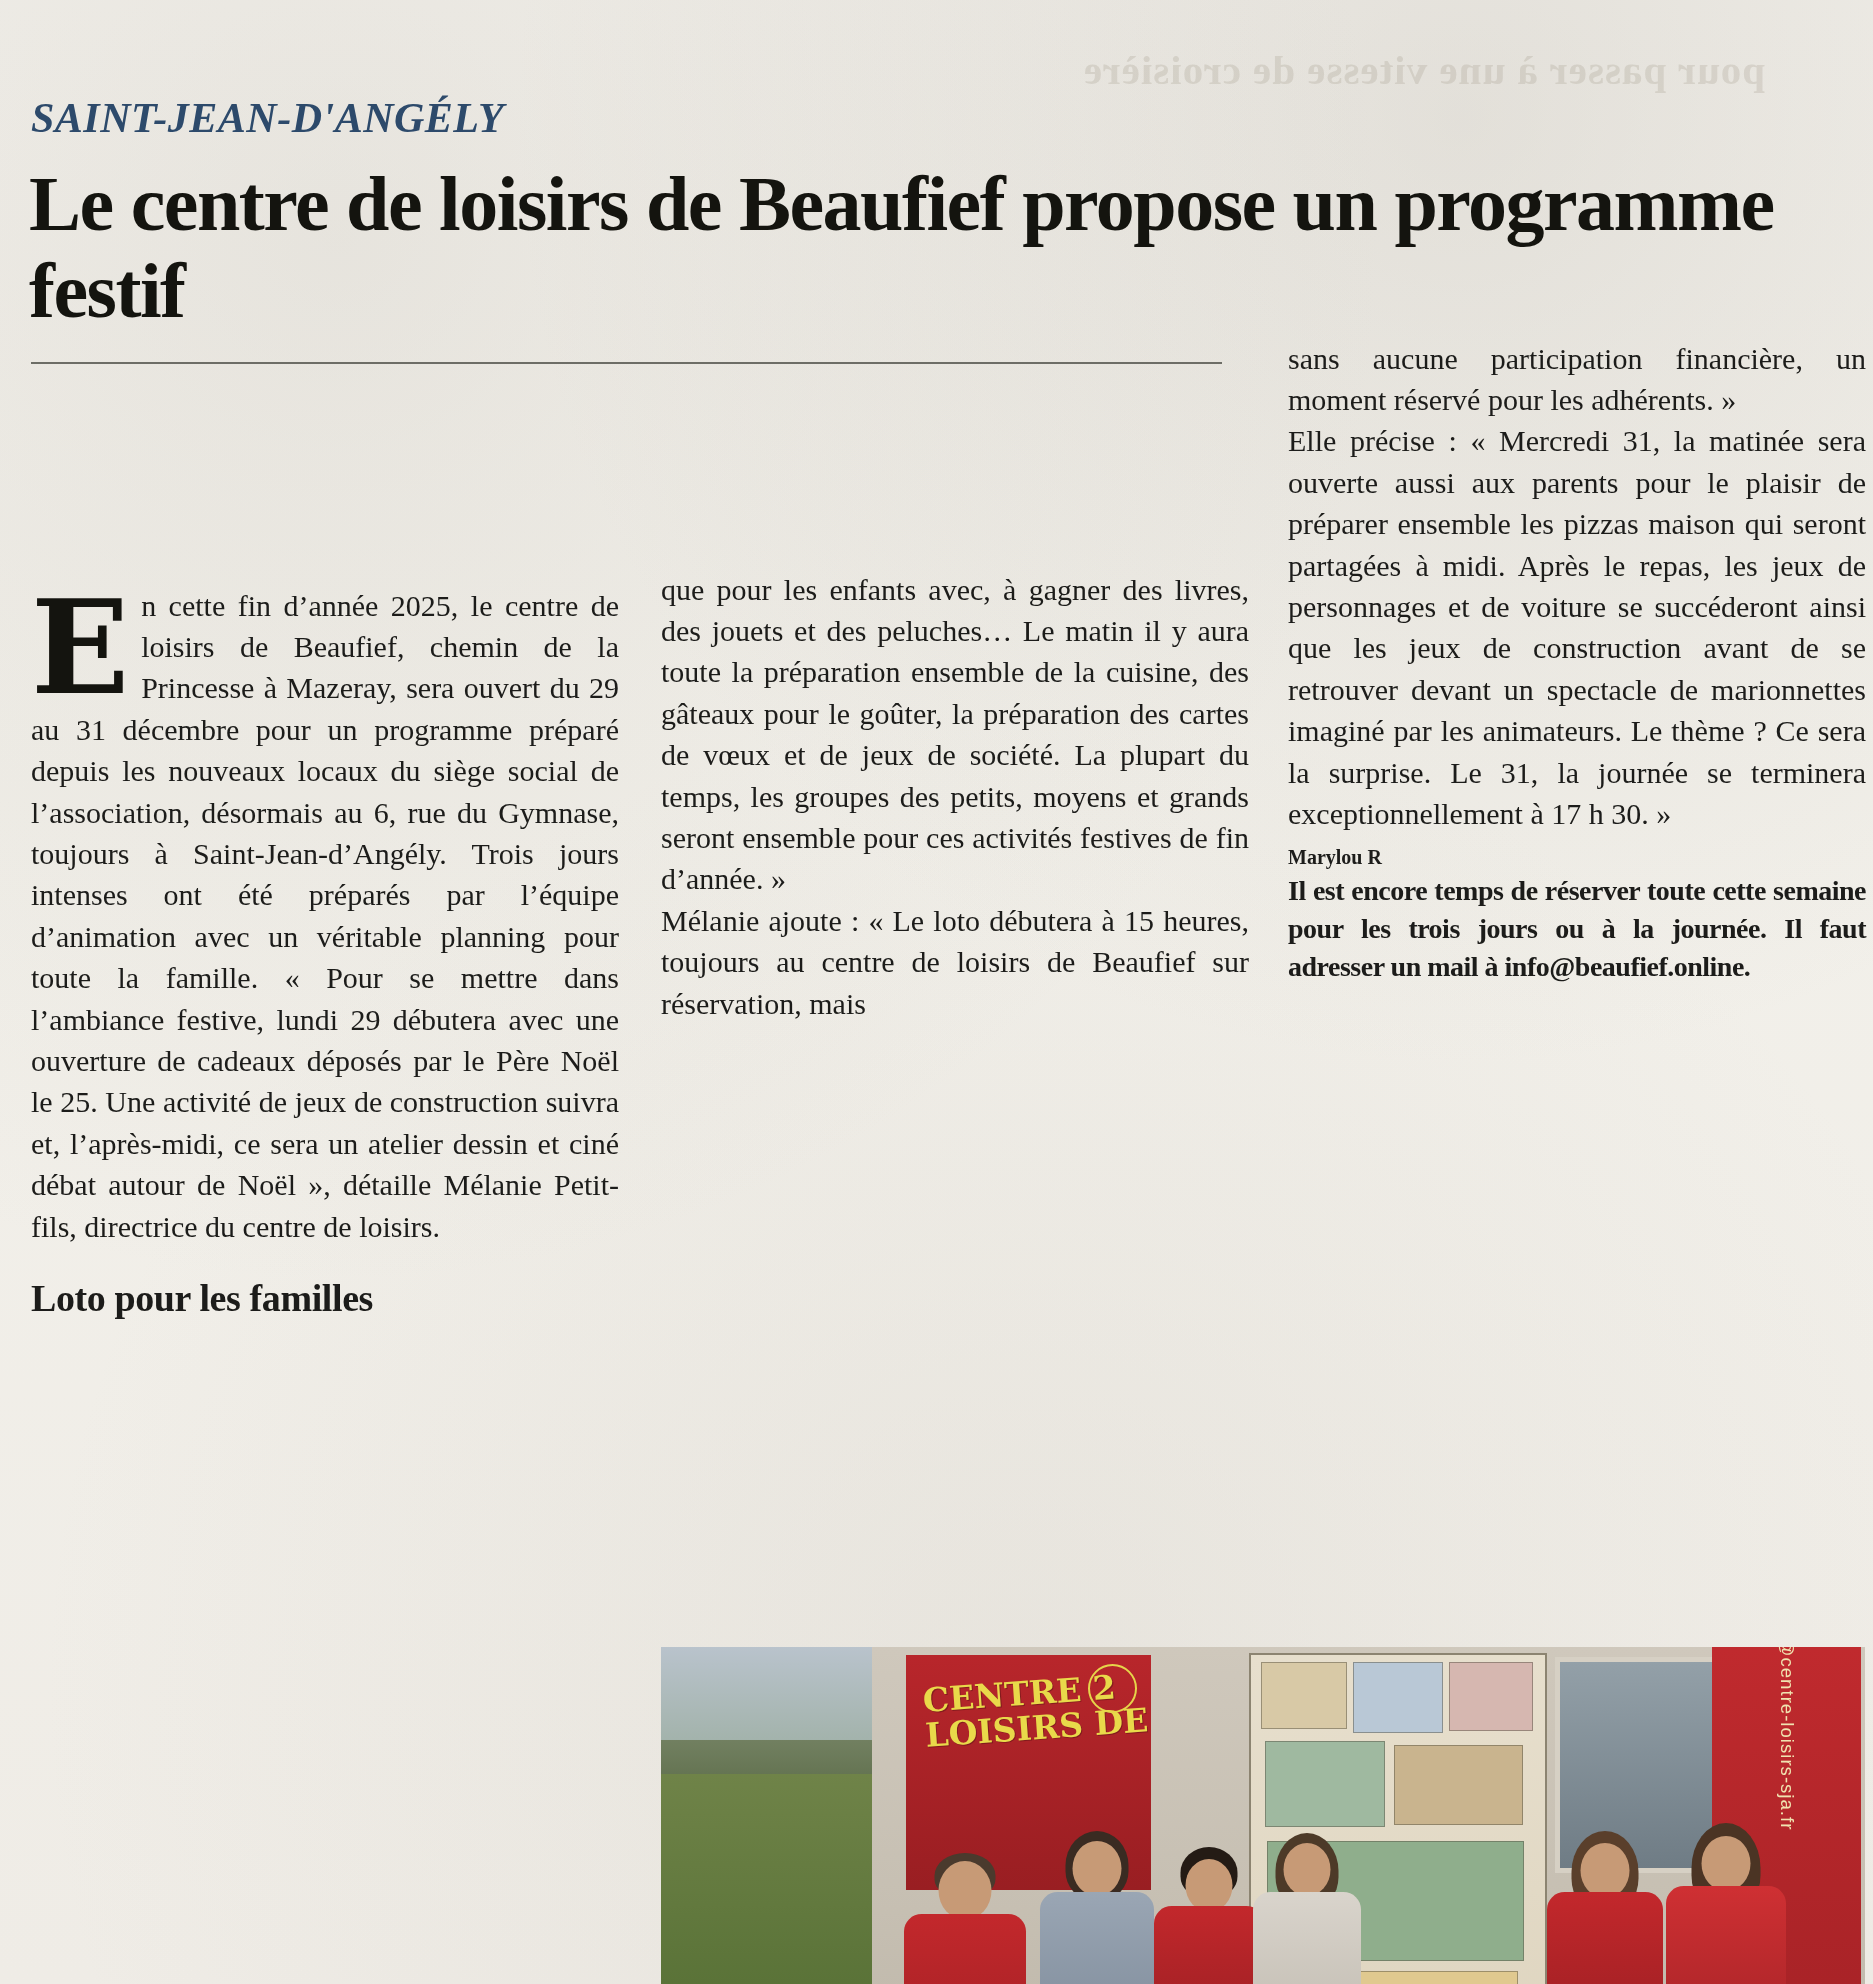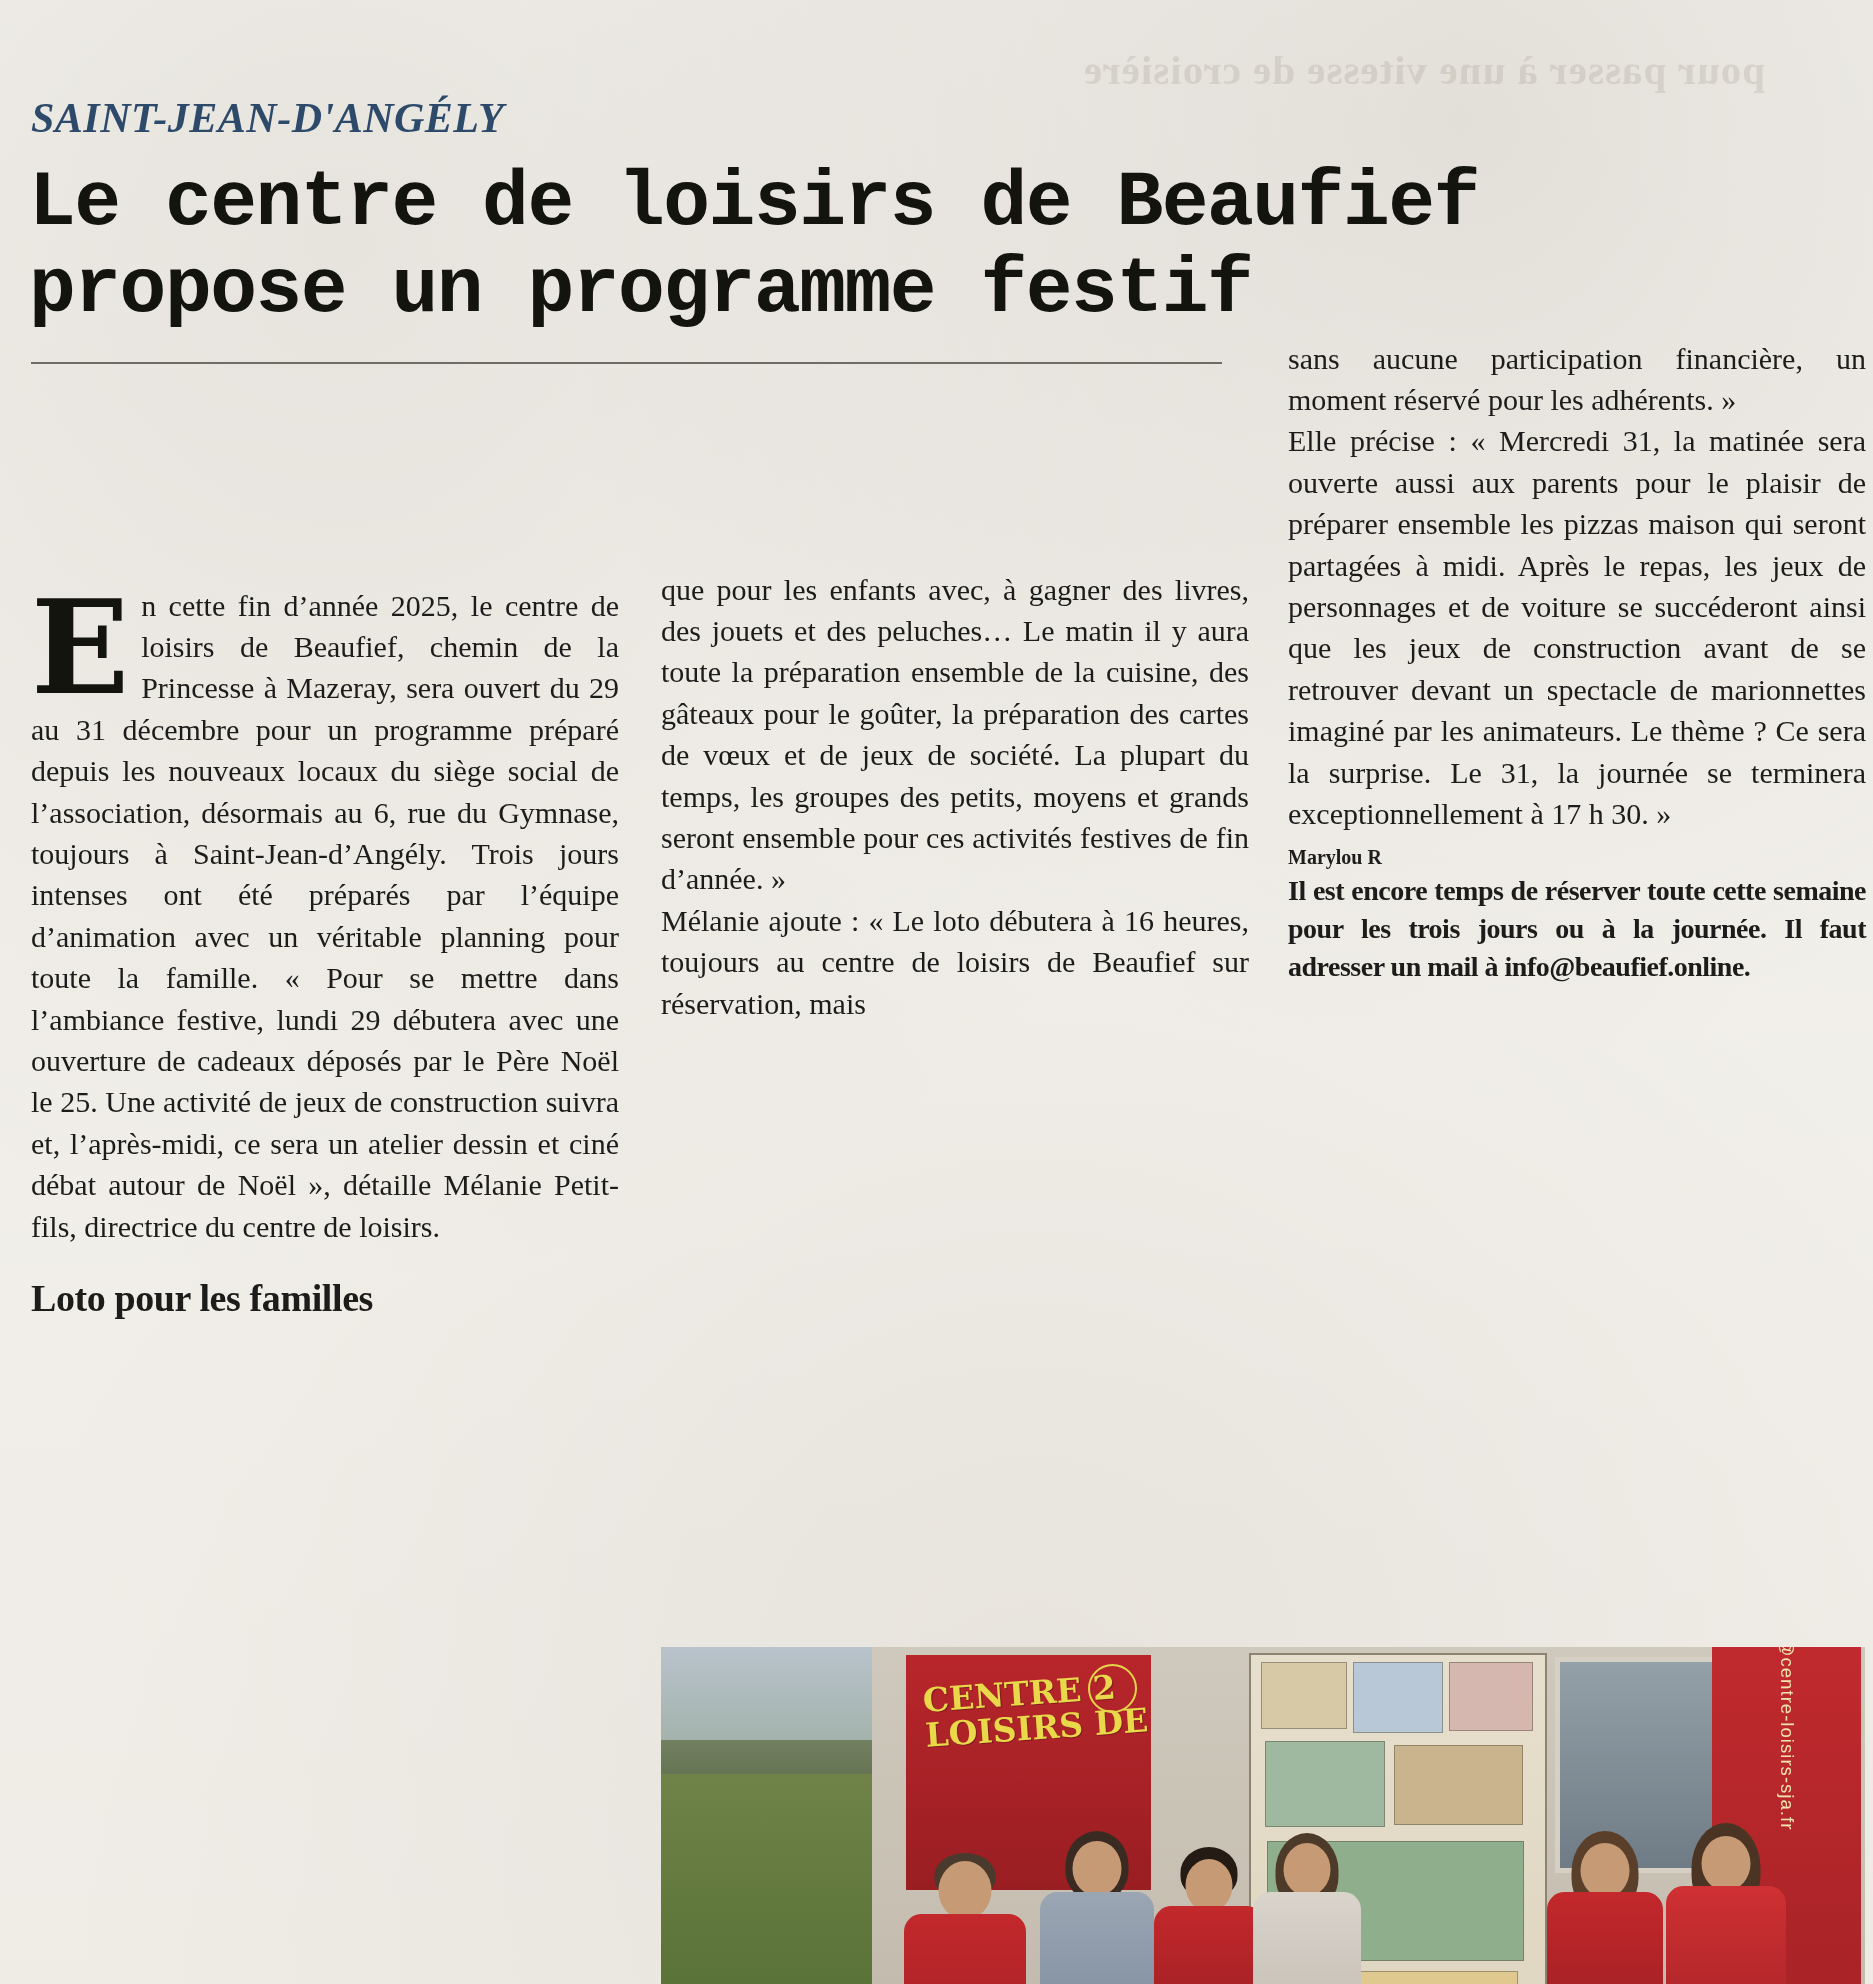--- a/index.html
+++ b/index.html
@@ -49,21 +49,21 @@
   .kicker {
     font-family: "Liberation Serif", serif;
     font-style: italic;
     font-weight: bold;
     font-size: 42px;
     letter-spacing: 0.5px;
     color: #2d4a6b;
     margin: 0 0 17.6px 2px;
   }
   .headline {
-    font-family: Liberation Mono, monospace;
+    font-family: Liberation Serif, serif;
     font-weight: bold;
     font-size: 78px;
     line-height: 1.12;
     letter-spacing: -1.5px;
     color: #14140f;
     margin: 0 0 27.4px 0;
     max-width: 1803px;
   }
   .rule {
     border: 0;
@@ -276,21 +276,21 @@
   <div class="columns">
 
 
     <div class="col col1 body-text">
       <p class="dropcap">En cette fin d’année 2025, le centre de loisirs de Beaufief, chemin de la Princesse à Mazeray, sera ouvert du 29 au 31 décembre pour un programme préparé depuis les nouveaux locaux du siège social de l’association, désormais au 6, rue du Gymnase, toujours à Saint-Jean-d’Angély. Trois jours intenses ont été préparés par l’équipe d’animation avec un véritable planning pour toute la famille. « Pour se mettre dans l’ambiance festive, lundi 29 débutera avec une ouverture de cadeaux déposés par le Père Noël le 25. Une activité de jeux de construction suivra et, l’après-midi, ce sera un atelier dessin et ciné débat autour de Noël », détaille Mélanie Petit-fils, directrice du centre de loisirs.</p>
       <div class="subhead">Loto pour les familles</div>
     </div>
 
     <div class="col col2 body-text">
       <p>que pour les enfants avec, à gagner des livres, des jouets et des peluches… Le matin il y aura toute la préparation ensemble de la cuisine, des gâteaux pour le goûter, la préparation des cartes de vœux et de jeux de société. La plupart du temps, les groupes des petits, moyens et grands seront ensemble pour ces activités festives de fin d’année. »</p>
-      <p>Mélanie ajoute : « Le loto débutera à 16 heures, toujours au centre de loisirs de Beaufief sur réservation, mais</p>
+      <p>Mélanie ajoute : « Le loto débutera à 15 heures, toujours au centre de loisirs de Beaufief sur réservation, mais</p>
     </div>
 
     <div class="col col3 body-text">
       <p>sans aucune participation financière, un moment réservé pour les adhérents. »</p>
       <p>Elle précise : « Mercredi 31, la matinée sera ouverte aussi aux parents pour le plaisir de préparer ensemble les pizzas maison qui seront partagées à midi. Après le repas, les jeux de personnages et de voiture se succéderont ainsi que les jeux de construction avant de se retrouver devant un spectacle de marionnettes imaginé par les animateurs. Le thème ? Ce sera la surprise. Le 31, la journée se terminera exceptionnellement à 17 h 30. »</p>
       <div class="byline">Marylou R</div>
       <p class="note">Il est encore temps de réserver toute cette semaine pour les trois jours ou à la journée. Il faut adresser un mail à info@beaufief.online.</p>
     </div>
 
     <div class="photo-block">

